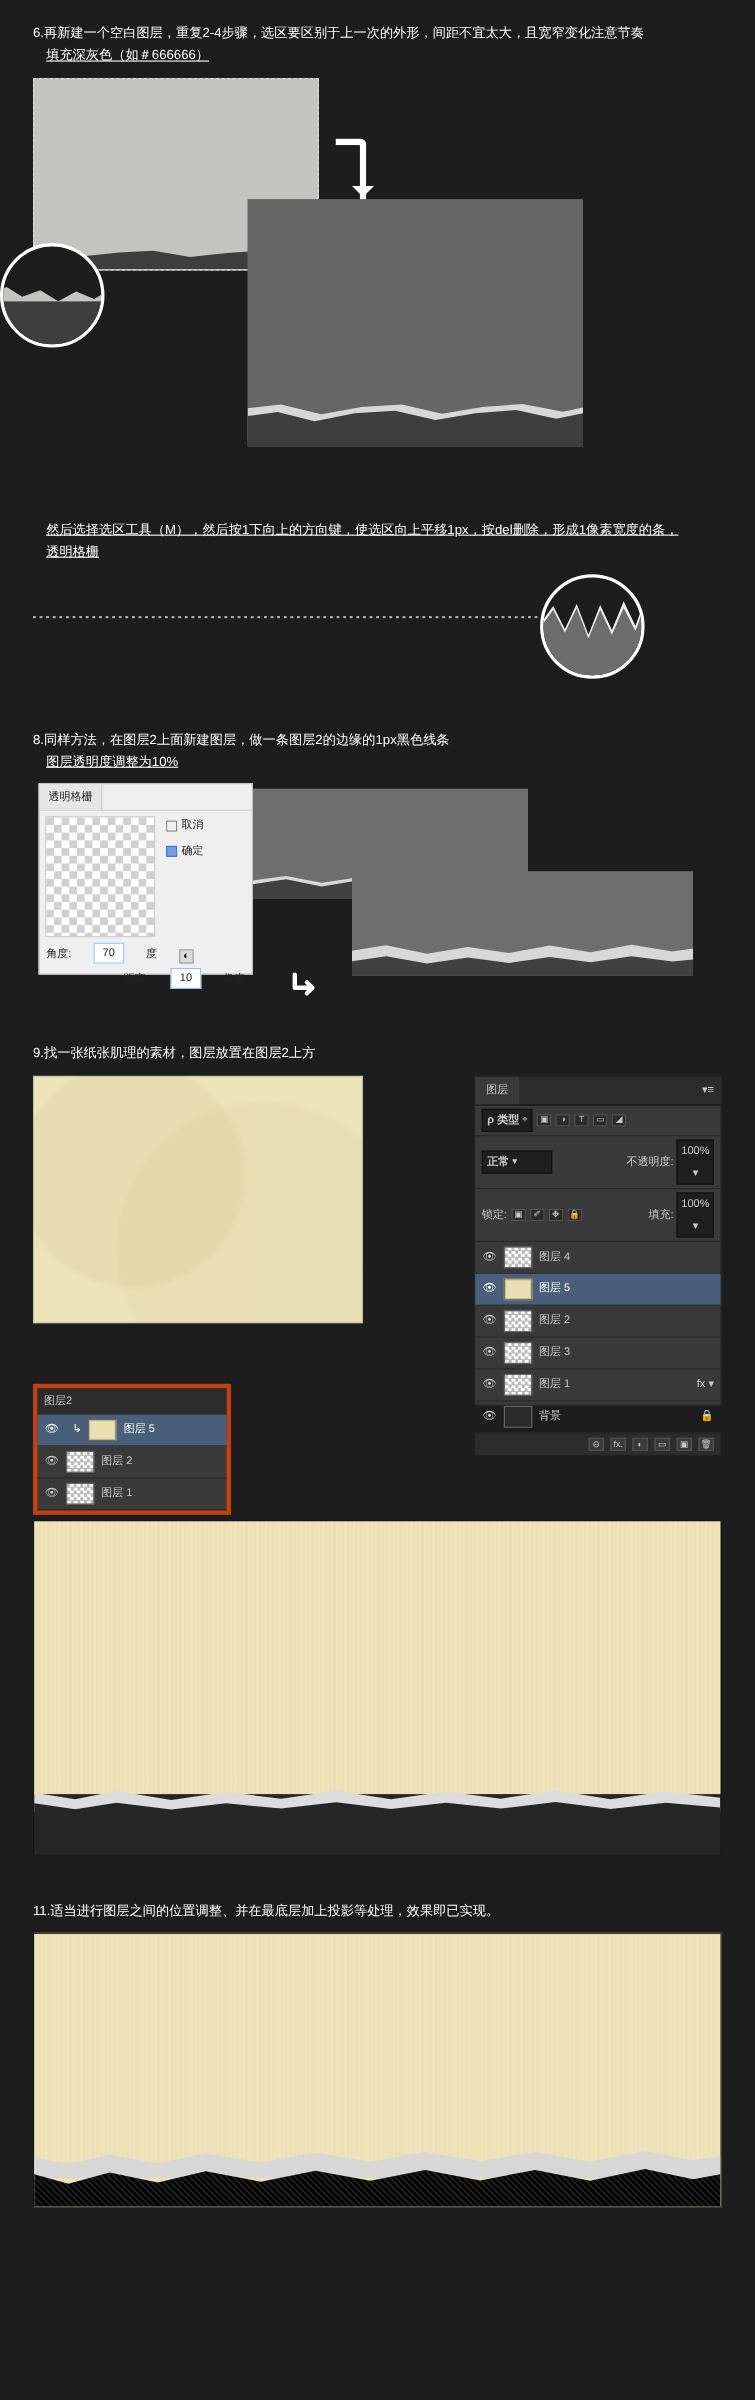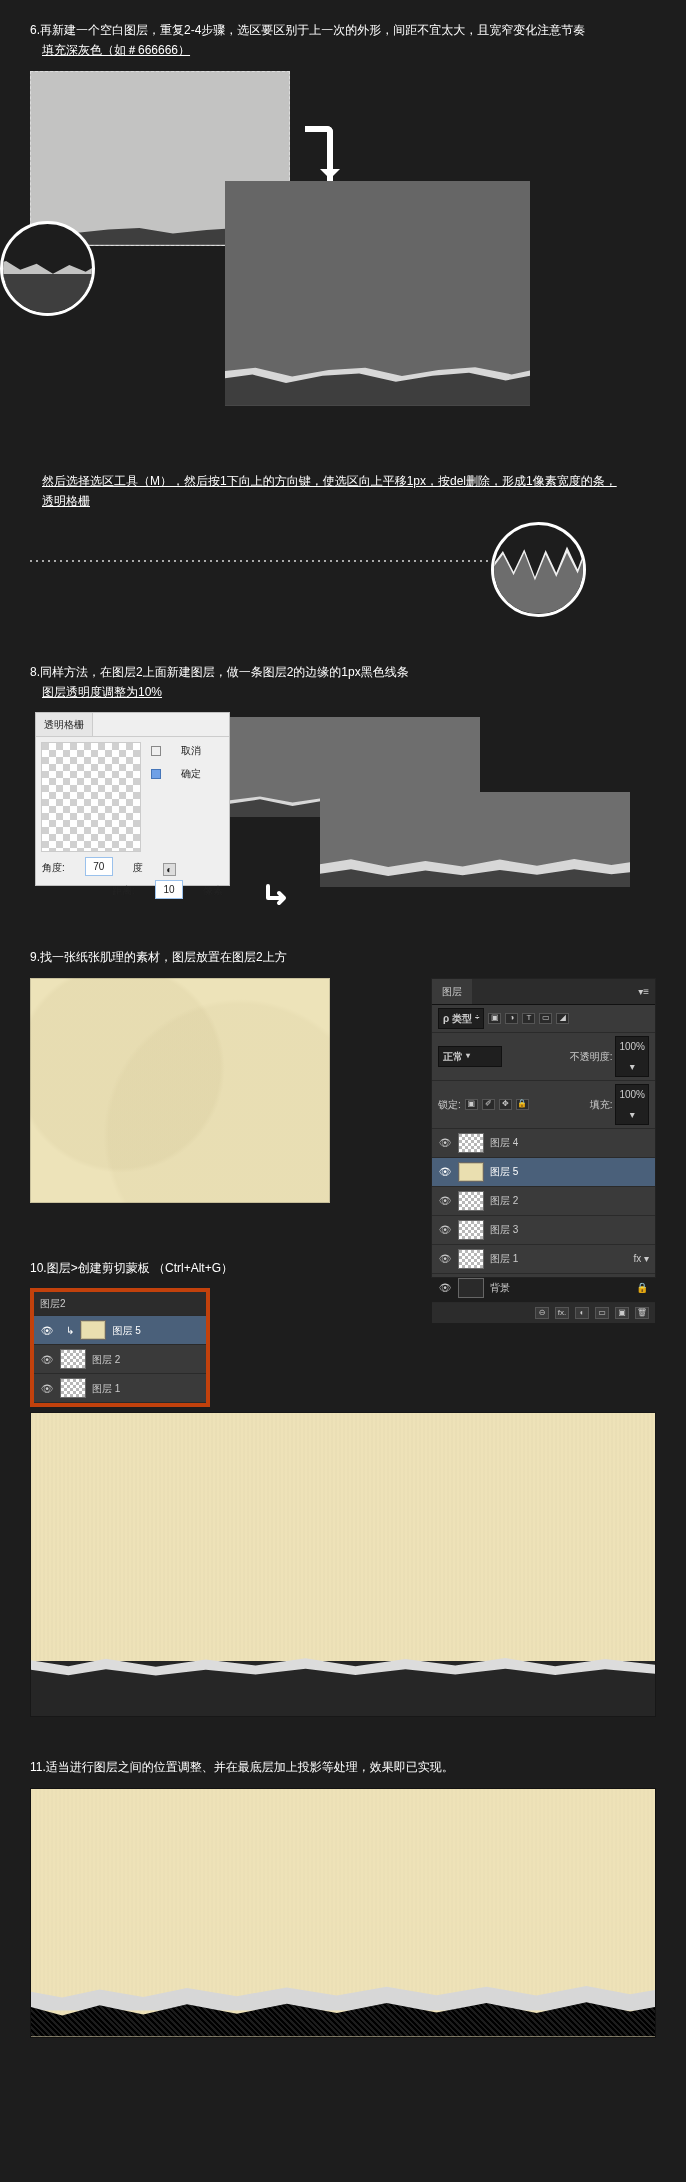--- a/index.html
+++ b/index.html
@@ -92,21 +92,21 @@
   }
   .cardpanel .tabrow{ display:flex; border-bottom:1px solid #ccc; }
   .cardpanel .tab{ padding:3px 8px; background:#e6e6e6; border-right:1px solid #ccc;}
   .cardpanel .body{ display:flex; }
   .cardpanel .preview{
     width:100px; height:110px; margin:5px;
     background:repeating-conic-gradient(#fff 0 25%, #d0d0d0 0 50%); background-size:14px 14px;
     border:1px solid #ccc;
   }
   .cardpanel .side{ padding:5px; flex:1;}
-  .cardpanel .opt{ display:flex; align-items:center; gap:20px; margin-bottom:6px;}
+  .cardpanel .opt{ display:flex; align-items:center; gap:4px; margin-bottom:6px;}
   .cardpanel .chk{ width:10px; height:10px; border:1px solid #888; display:inline-block;}
   .cardpanel .chk.on{ background:#6fa0e6; border-color:#4575b8;}
   .cardpanel .bottomrow{ display:flex; align-items:flex-end; gap:20px; padding:0 6px 4px; }
   .cardpanel .numbox{ width:28px; border:1px solid #9ac1ec; background:#fff; text-align:center; }
   .cardpanel .tri{ width:13px;height:13px;background:#ddd;border:1px solid #999;display:flex;align-items:center;justify-content:center;}
   .s8 .gray1{ position:absolute; left:200px; top:5px; width:250px; height:100px; background:#6e6e6e;}
   .s8 .gray1::after{
     content:""; position:absolute; left:0; right:0; bottom:0; height:30px;
     background:#414141;
     clip-path: polygon(0 55%,12% 40%,25% 62%,38% 44%,50% 60%,62% 42%,75% 58%,88% 40%,100% 55%,100% 100%,0 100%);
@@ -367,21 +367,20 @@
         <span class="fic">◐</span>
         <span class="fic">▭</span>
         <span class="fic">▣</span>
         <span class="fic">🗑</span>
       </div>
     </div>
   </div>
 </div>
 
 <div class="step">
-  <div class="step-text">10.图层&gt;创建剪切蒙板 （Ctrl+Alt+G）</div>
   <div class="s10-mini">
     <div class="lp-row" style="background:#2c2c2c">
         <span>图层2</span>
       </div>
     <div id="minilist">
         <div class="layer sel">
           <span class="eye">👁</span>
           <span style="margin-left:6px">↳</span>
           <span class="thumb paper"></span>
           <span>图层 5</span>

